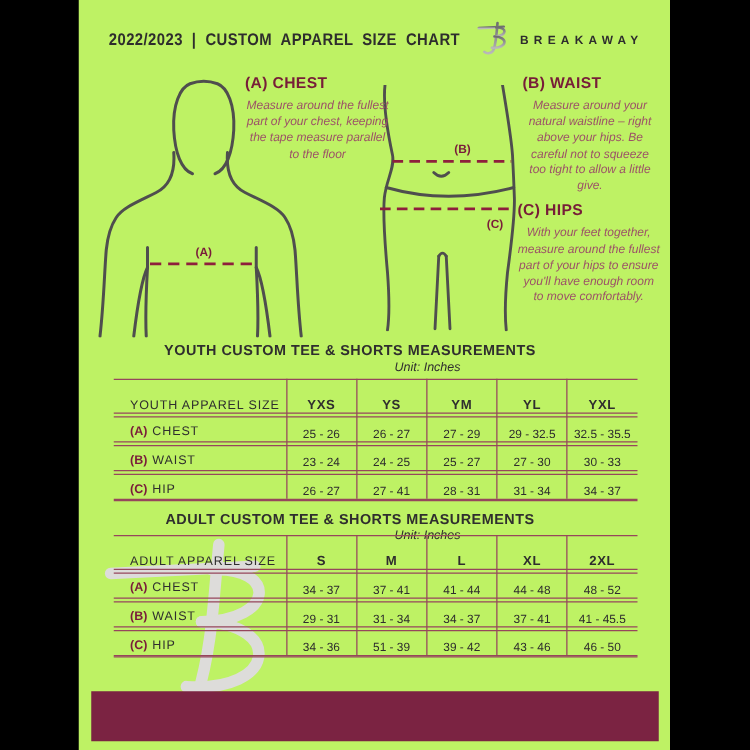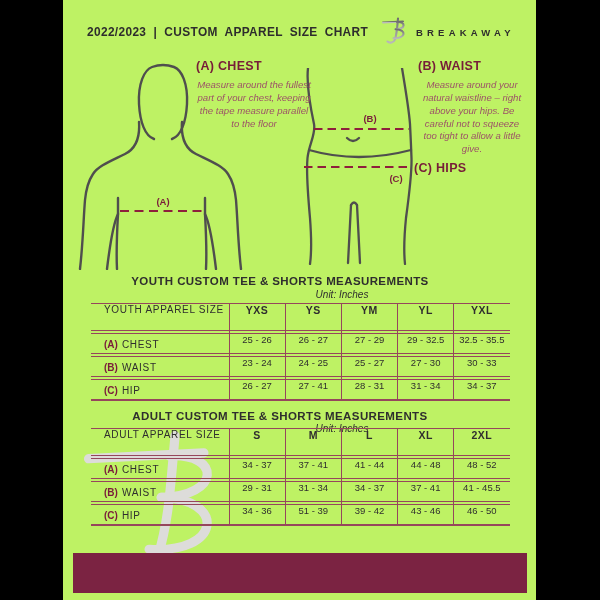--- a/index.html
+++ b/index.html
@@ -45,21 +45,21 @@
     position:absolute;left:0;width:558px;text-align:center;
     font-size:10px;font-style:italic;color:#2f2e2e;
   }
   
   .sizetable{position:absolute;left:28px;width:419px;height:98px;}
   .sizetable::after{
     content:"";position:absolute;left:0;right:0;bottom:0;border-bottom:1px solid #96465c;
   }
   .vline{position:absolute;top:0;bottom:2px;width:1px;background:#96465c;}
   .v1{left:138px;}.v2{left:194px;}.v3{left:250px;}.v4{left:306px;}.v5{left:362px;}
-  .thead,.trow{display:flex;box-sizing:border-box;align-items:flex-start;}
+  .thead,.trow{display:flex;box-sizing:border-box;align-items:flex-end;}
   .thead{
     height:28px;border-top:1.5px solid #96465c;border-bottom:1px solid #96465c;
   }
   .trow{
     height:21px;margin-top:2px;border-top:1px solid #96465c;border-bottom:1px solid #96465c;
   }
   .c-label{width:138px;padding-left:13px;box-sizing:border-box;text-align:left;}
   .c-size{width:56.2px;text-align:center;}
   .thead .c-label{font-size:10px;color:#2f2e2e;letter-spacing:.7px;}
   .thead .c-size{font-size:10.5px;font-weight:700;color:#2f2e2e;letter-spacing:.5px;}
@@ -144,20 +144,21 @@
   <div class="guide g-chest">
     <h3>(A) CHEST</h3>
     <p>Measure around the fullest part of your chest, keeping the tape measure parallel to the floor</p>
   </div>
   <div class="guide g-waist">
     <h3>(B) WAIST</h3>
     <p>Measure around your natural waistline – right above your hips. Be careful not to squeeze too tight to allow a little give.</p>
   </div>
   <div class="guide g-hips">
     <h3>(C) HIPS</h3>
+    <p>With your feet together, measure around the fullest part of your hips to ensure you'll have enough room to move comfortably.</p>
   </div>
 
   <div class="sec-title" style="top:275px;">YOUTH CUSTOM TEE &amp; SHORTS MEASUREMENTS</div>
   <div class="sec-unit" style="top:289px;">Unit: Inches</div>
 
   <div class="sizetable t-youth">
     <div class="vline v1"></div>
     <div class="vline v2"></div>
     <div class="vline v3"></div>
     <div class="vline v4"></div>

